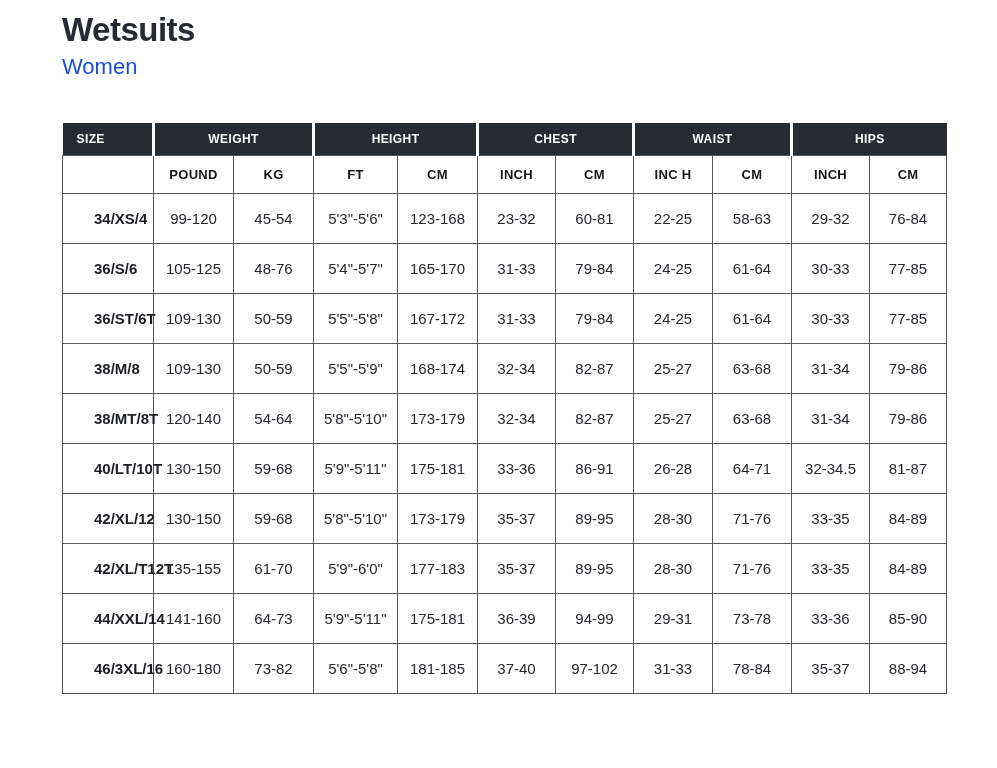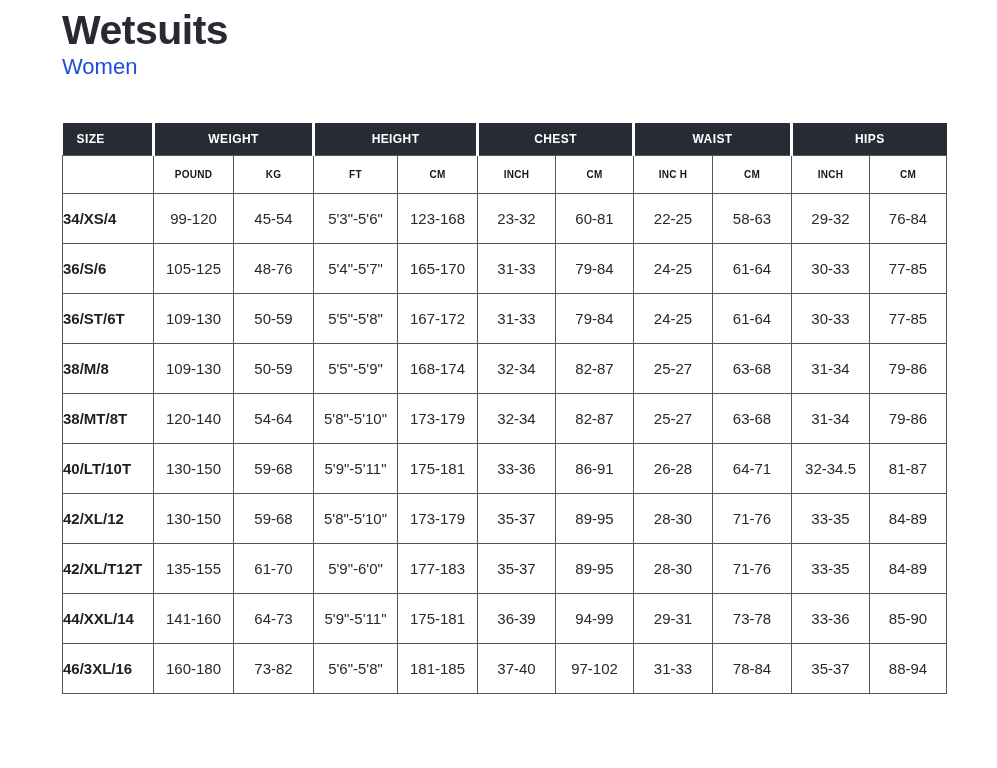--- a/index.html
+++ b/index.html
@@ -6,21 +6,21 @@
   html, body {
     margin: 0; padding: 0;
     background: #ffffff;
     width: 997px; height: 768px;
     font-family: "Liberation Sans", sans-serif;
     overflow: hidden;
   }
   .page { padding: 6px 0 0 62px; }
   .title {
     margin: 4px 0 0 0;
-    font-size: 41px;
+    font-size: 33px;
     line-height: 40px;
     font-weight: 700;
     color: #272a33;
     letter-spacing: -0.5px;
   }
   .subtitle {
     margin: 2px 0 0 0;
     font-size: 22px;
     line-height: 29px;
     font-weight: 400;
@@ -46,21 +46,21 @@
     padding: 0;
   }
   tr.group th.group-size {
     text-align: left;
     padding-left: 14px;
   }
   tr.group th:last-child { border-right: none; margin-top: 12px; }
   
   tr.sub th {
     height: 38px;
-    font-size: 10px;
+    font-size: 13px;
     font-weight: 700;
     color: #15161a;
     background: #ffffff;
     border: 1px solid #54565c;
     text-align: center;
     letter-spacing: 0.3px;
     padding: 0;
   }
   
   tbody td {
@@ -68,21 +68,21 @@
     font-size: 15px;
     font-weight: 400;
     color: #26282e;
     background: #ffffff;
     border: 1px solid #54565c;
     text-align: center;
     padding: 0;
   }
   tbody td.size-cell {
     text-align: left;
-    padding-left: 0;
+    padding-left: 31px;
     font-weight: 700;
     color: #1c1e24;
   }
 </style>
 </head>
 <body>
 
 <div class="page">
   <h1 class="title">Wetsuits</h1>
   <div class="subtitle">Women</div>

